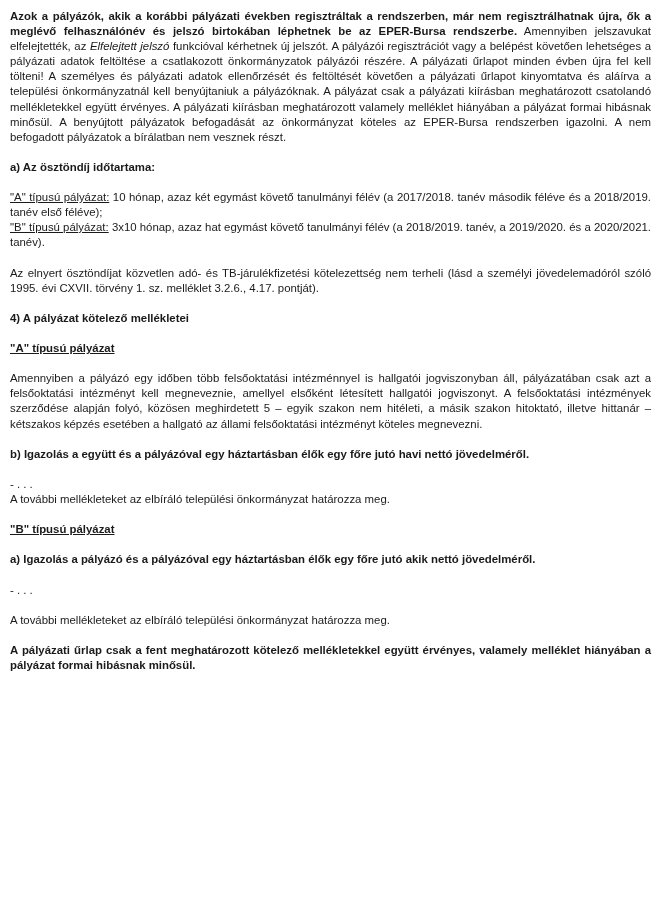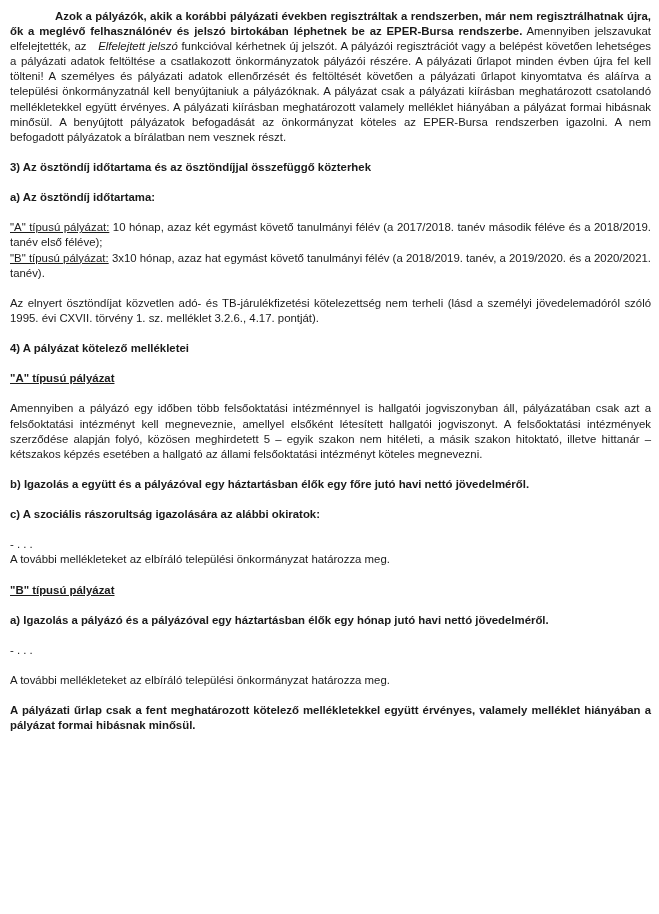--- a/index.html
+++ b/index.html
@@ -17,37 +17,36 @@
     font-family: "Liberation Sans", sans-serif;
     font-size: 11.4px;
     line-height: 15.1px;
     padding: 9px 8px 0 10px;
     overflow: hidden;
   }
   .page p {
     margin: 0 0 15.1px 0;
     text-align: justify;
   }
-  .b  { font-weight: bold; margin-left: 45px; }
-  .i  { font-style: italic; margin-left: 8px; }
+  .b  { font-weight: bold; }
+  .i  { font-style: italic; }
   .u  { text-decoration: underline; }
   .m0 { margin-bottom: 0 !important; }
   .gap-lg { margin-top: 25px; }
   .left { text-align: left !important; }
 </style>
 </head>
 <body>
 
 <div class="page">
 
   <p>
     <span class="b">Azok a pályázók, akik a korábbi pályázati években regisztráltak a rendszerben, már nem regisztrálhatnak újra, ők a meglévő felhasználónév és jelszó birtokában léphetnek be az EPER-Bursa rendszerbe.</span><span> Amennyiben jelszavukat elfelejtették, az </span><span class="i">Elfelejtett jelszó</span><span> funkcióval kérhetnek új jelszót. A pályázói regisztrációt vagy a belépést követően lehetséges a pályázati adatok feltöltése a csatlakozott önkormányzatok pályázói részére. A pályázati űrlapot minden évben újra fel kell tölteni! A személyes és pályázati adatok ellenőrzését és feltöltését követően a pályázati űrlapot kinyomtatva és aláírva a települési önkormányzatnál kell benyújtaniuk a pályázóknak. A pályázat csak a pályázati kiírásban meghatározott csatolandó mellékletekkel együtt érvényes. A pályázati kiírásban meghatározott valamely melléklet hiányában a pályázat formai hibásnak minősül. A benyújtott pályázatok befogadását az önkormányzat köteles az EPER-Bursa rendszerben igazolni. A nem befogadott pályázatok a bírálatban nem vesznek részt.</span>
   </p>
 
-  <p class="b left">3) Az ösztöndíj időtartama és az ösztöndíjjal összefüggő közterhek</p>
 
   <p class="b left">a) Az ösztöndíj időtartama:</p>
 
   <p class="m0">
     <span class="u">"A" típusú pályázat:</span><span> 10 hónap, azaz két egymást követő tanulmányi félév (a 2017/2018. tanév második féléve és a 2018/2019. tanév első féléve);</span>
   </p>
   <p>
     <span class="u">"B" típusú pályázat:</span><span> 3x10 hónap, azaz hat egymást követő tanulmányi félév (a 2018/2019. tanév, a 2019/2020. és a 2020/2021. tanév).</span>
   </p>
 
@@ -56,28 +55,27 @@
 
   <p class="b left">4) A pályázat kötelező mellékletei</p>
 
   <p class="b u left">"A" típusú pályázat</p>
 
 
   <p>Amennyiben a pályázó egy időben több felsőoktatási intézménnyel is hallgatói jogviszonyban áll, pályázatában csak azt a felsőoktatási intézményt kell megneveznie, amellyel elsőként létesített hallgatói jogviszonyt. A felsőoktatási intézmények szerződése alapján folyó, közösen meghirdetett 5 – egyik szakon nem hitéleti, a másik szakon hitoktató, illetve hittanár – kétszakos képzés esetében a hallgató az állami felsőoktatási intézményt köteles megnevezni.</p>
 
   <p class="b">b) Igazolás a együtt és a pályázóval egy háztartásban élők egy főre jutó havi nettó jövedelméről.</p>
 
-  <p class="b left">c) A szociális rászorultság igazolására az alábbi okiratok:</p>
 
   <p class="m0 left">- . . .</p>
   <p class="left">A további mellékleteket az elbíráló települési önkormányzat határozza meg.</p>
 
   <p class="b u left">"B" típusú pályázat</p>
 
-  <p class="b">a) Igazolás a pályázó és a pályázóval egy háztartásban élők egy hónap jutó havi nettó jövedelméről.</p>
+  <p class="b">a) Igazolás a pályázó és a pályázóval egy háztartásban élők egy főre jutó akik nettó jövedelméről.</p>
 
   <p class="left">- . . .</p>
 
   <p class="left">A további mellékleteket az elbíráló települési önkormányzat határozza meg.</p>
 
   <p class="b">A pályázati űrlap csak a fent meghatározott kötelező mellékletekkel együtt érvényes, valamely melléklet hiányában a pályázat formai hibásnak minősül.</p>
 
 </div>
 
 </body></html>

